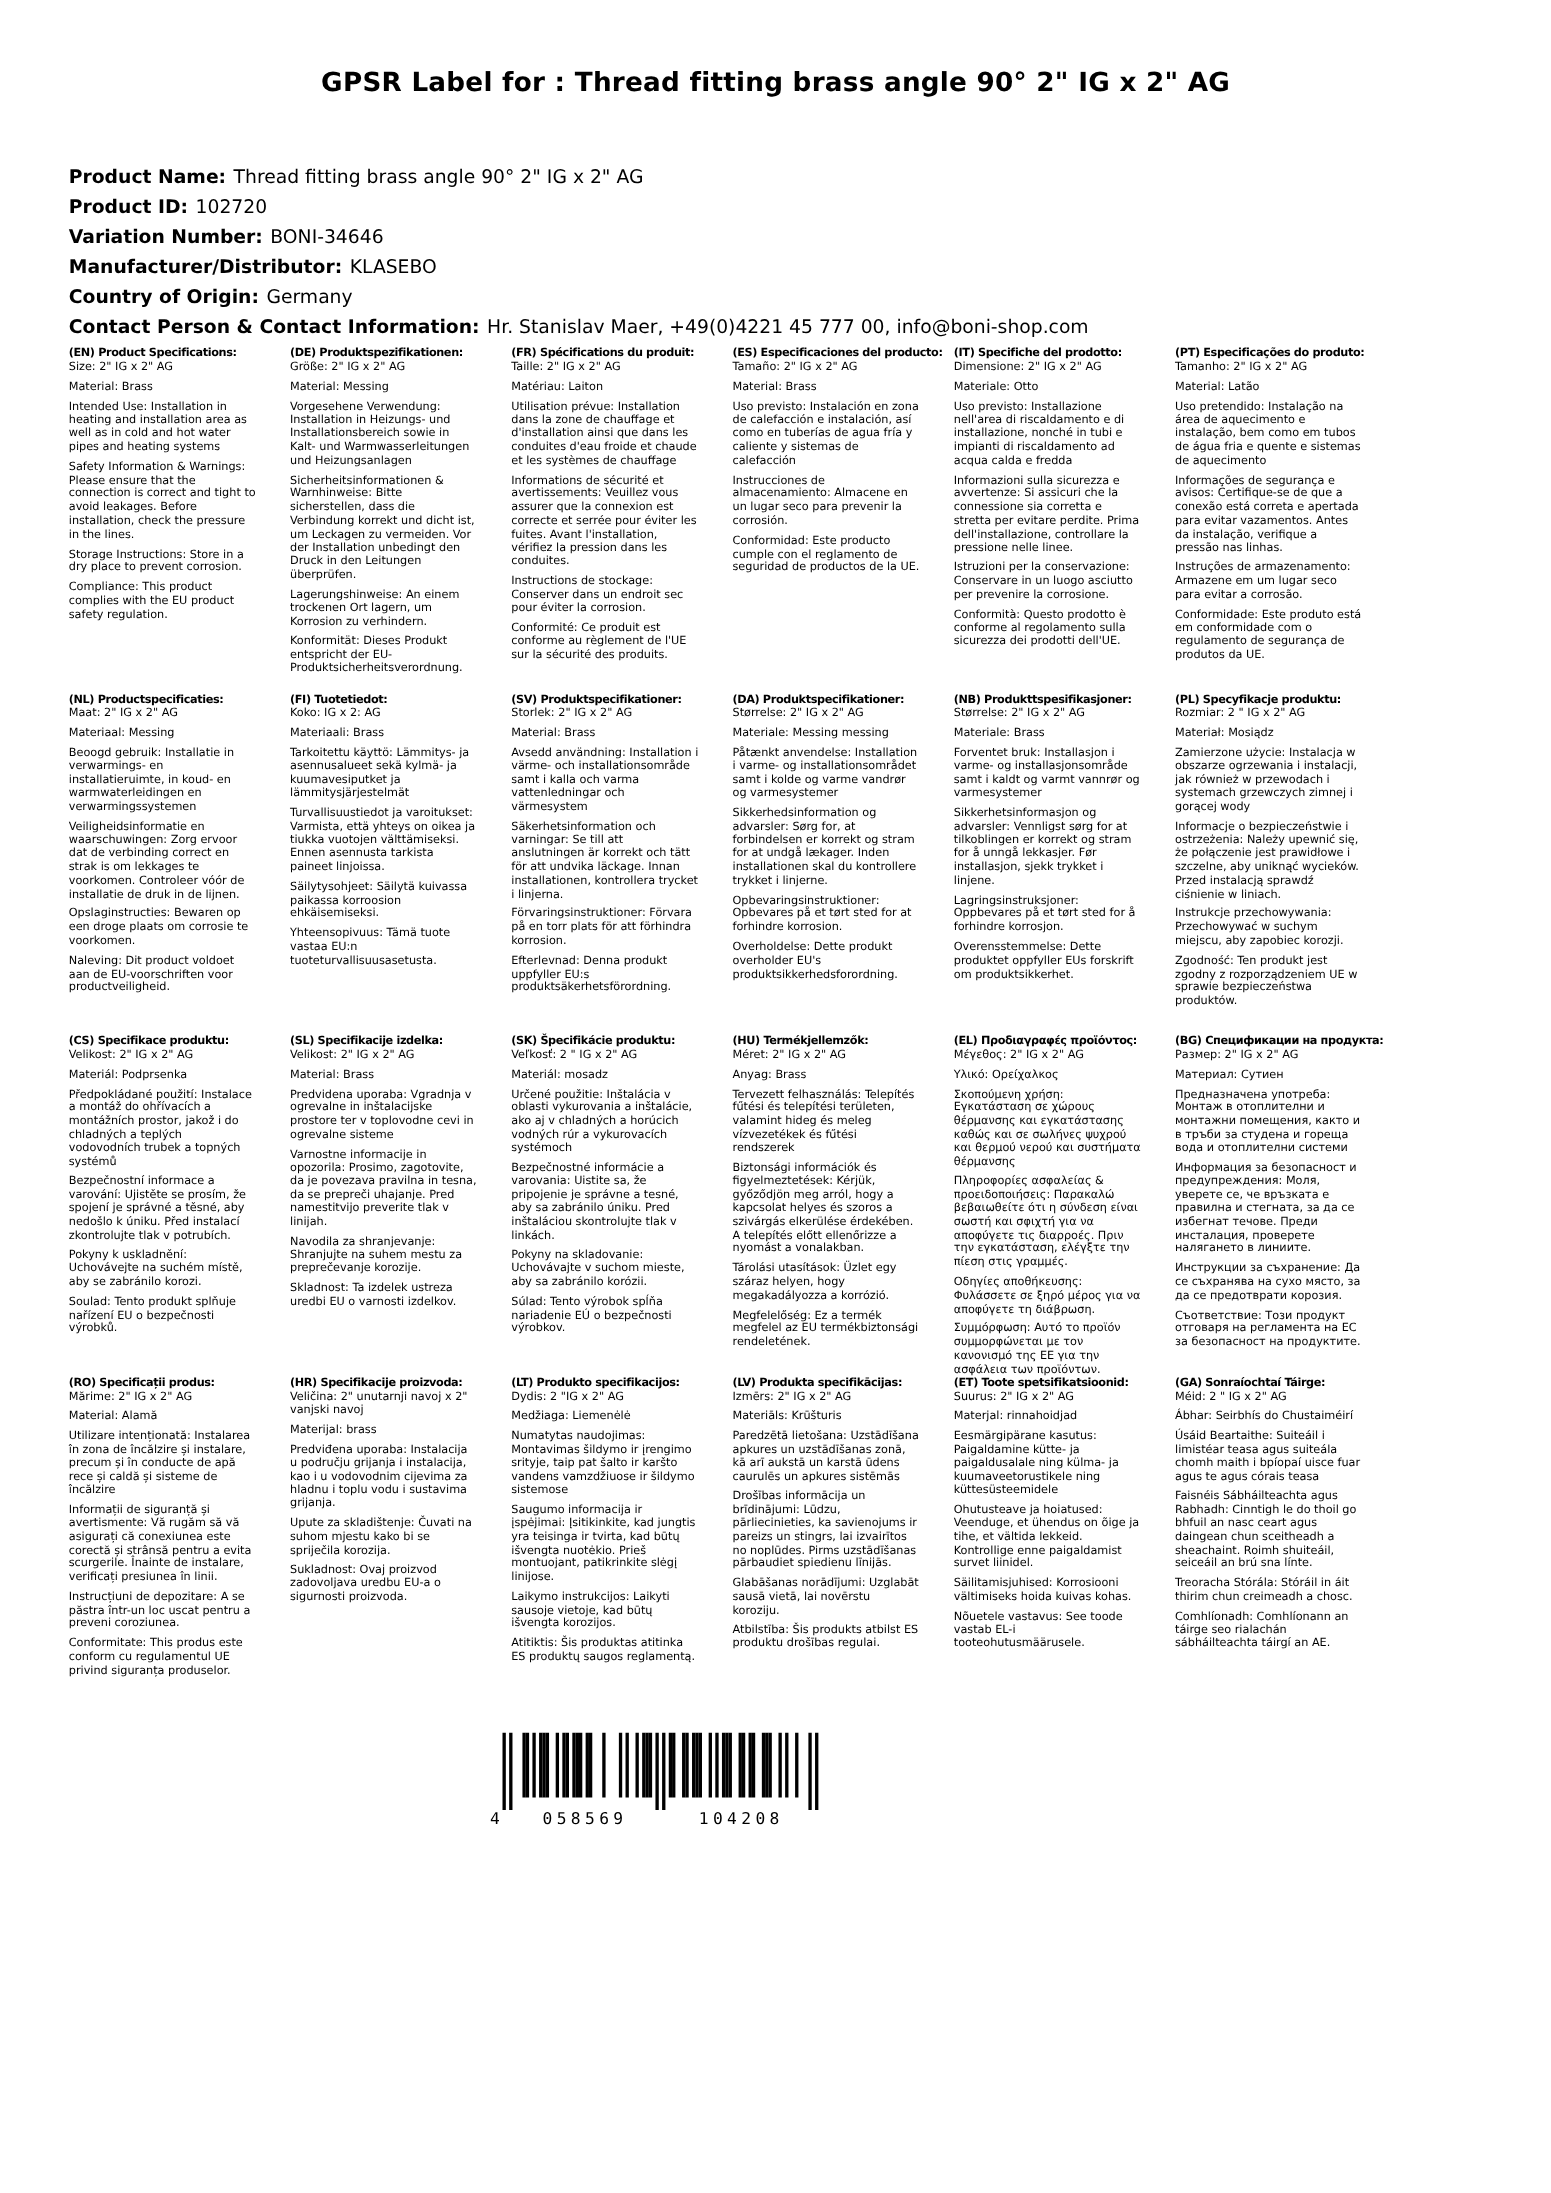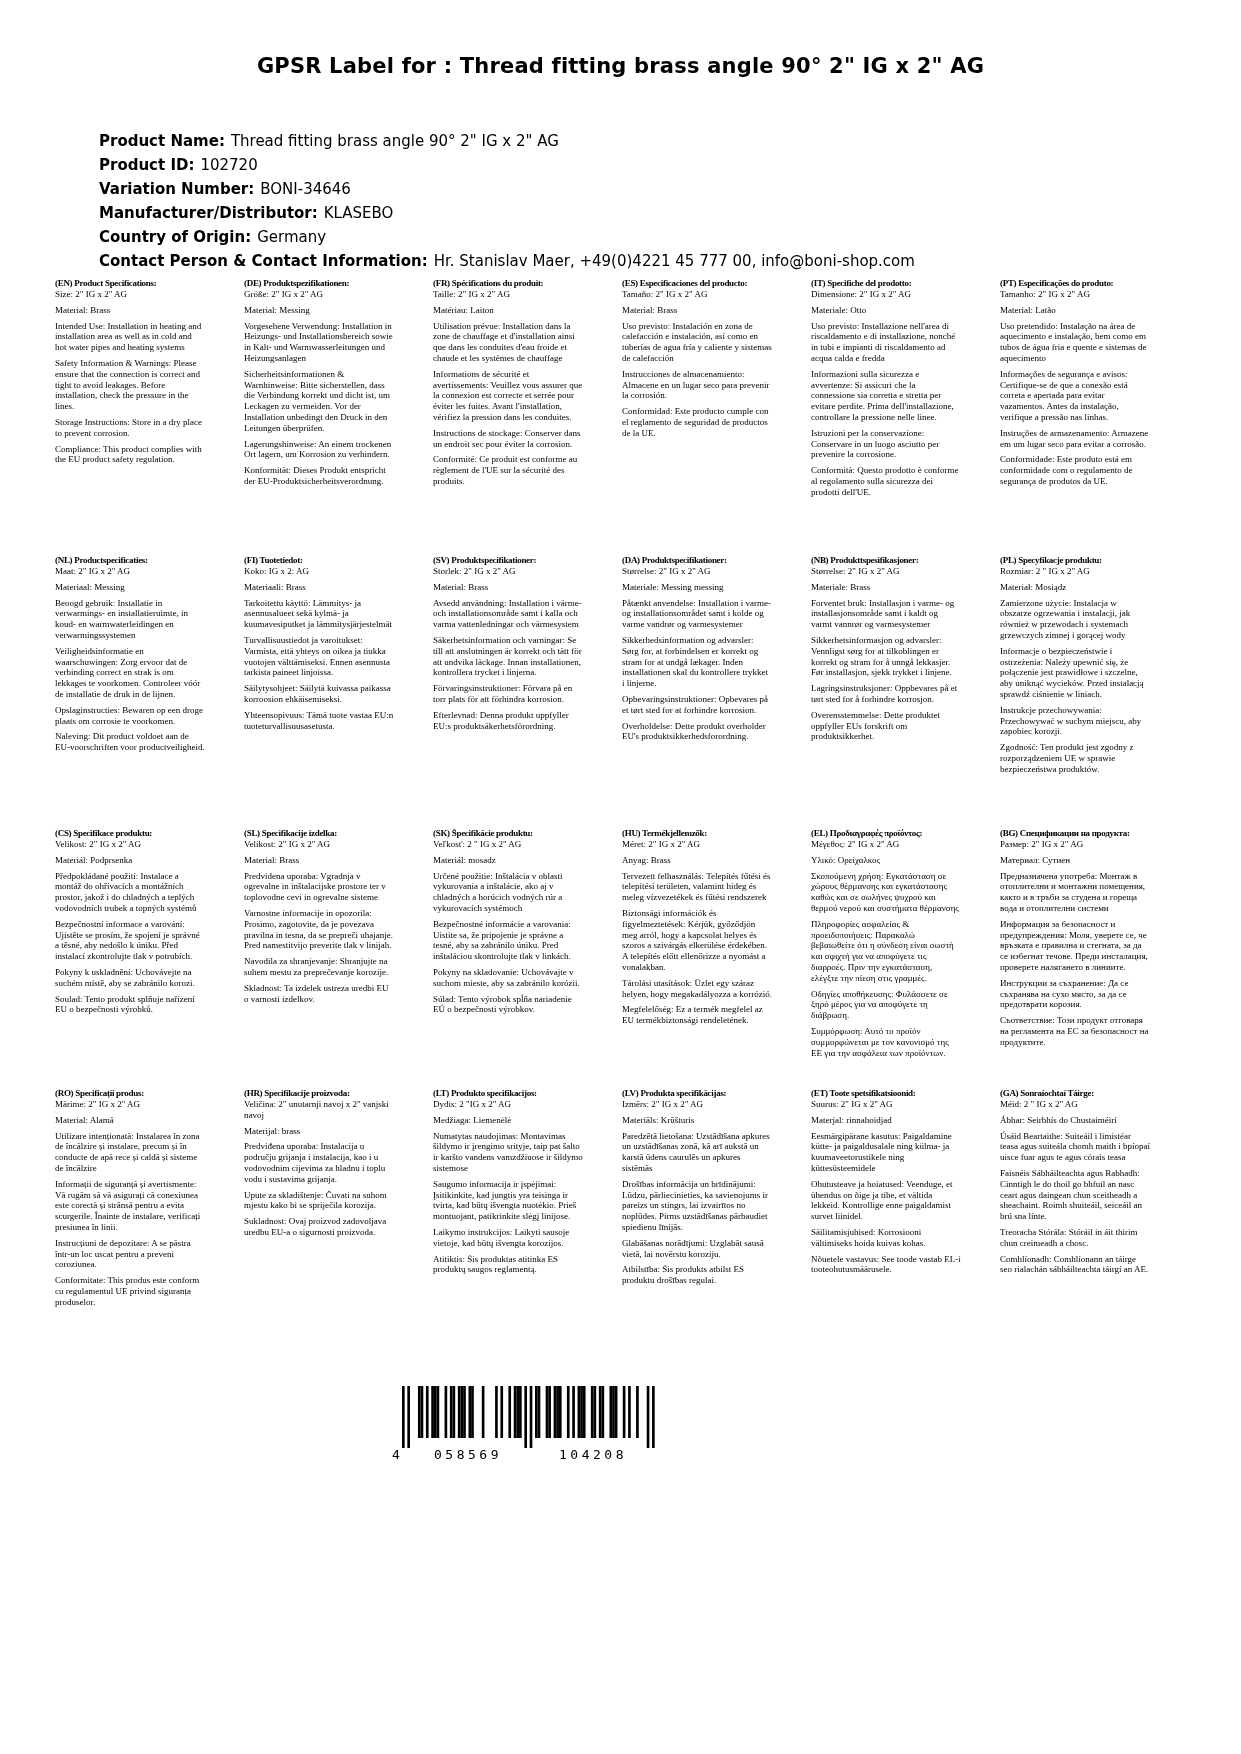--- a/index.html
+++ b/index.html
@@ -6,25 +6,25 @@
   html,body { margin:0; padding:0; background:#ffffff; }
   .page {
     position:relative; width:1241px; height:1470px; background:#fff;
     font-family:"DejaVu Sans", sans-serif; color:#000; overflow:hidden;
   }
   .title {
     position:absolute; top:54px; left:0; width:100%; text-align:center;
     font-size:21px; font-weight:bold; margin:0; letter-spacing:0.2px;
   }
   .info { position:absolute; top:129px; left:55px; font-size:15px; line-height:24px; }
-  .info-line .lbl { font-weight:bold;margin-left:44px; }
+  .info-line .lbl { font-weight:bold; }
   .info-line .val { margin-left:6px;text-align:right; }
 
   .grid { position:absolute; top:278px; left:55px; width:1015px; }
-  .lang-row { display:grid; grid-template-columns:repeat(6,150px); column-gap:39px; align-items:start;font-family:Liberation Serif, serif; }
+  .lang-row { display:grid; grid-template-columns:repeat(6,150px); column-gap:27px; align-items:start; }
   .lang-row.r1 { min-height:277px; }
   .lang-row.r2 { min-height:273px; }
   .lang-row.r3 { min-height:260px; }
   .lang-cell p { margin:0; font-size:9px; line-height:10.8px; }
   .lang-cell p + p { margin-top:5px; }
   .lang-cell .hdr { font-size:9px; font-weight:bold; white-space:nowrap; letter-spacing:-0.3px; line-height:11px; }
   .lang-cell .size { margin-top:0; }
 
   .barcode { position:absolute; left:388px; top:1386px; width:280px; height:76px; }
   .bc-digit { font-family:"DejaVu Sans Mono", monospace; font-size:13px; fill:#000; }

